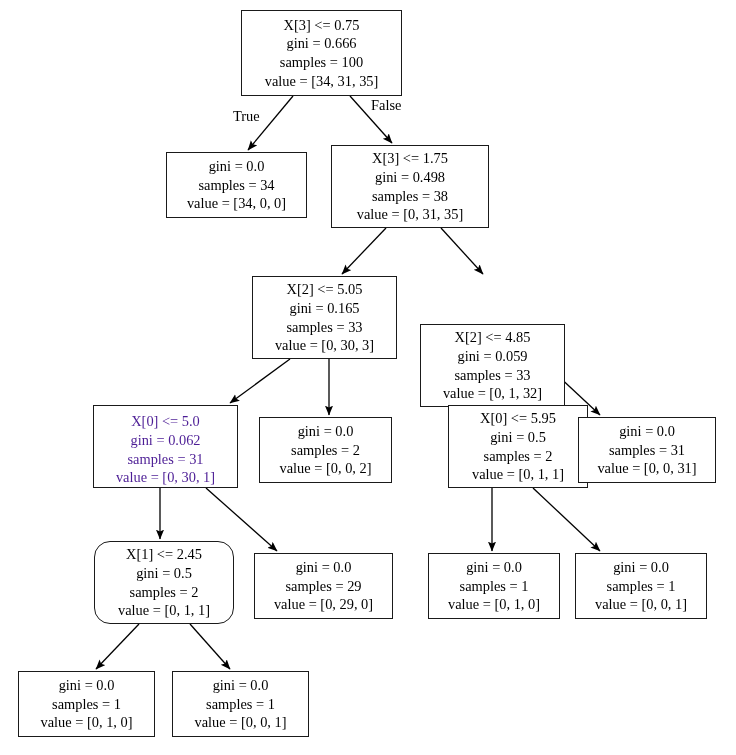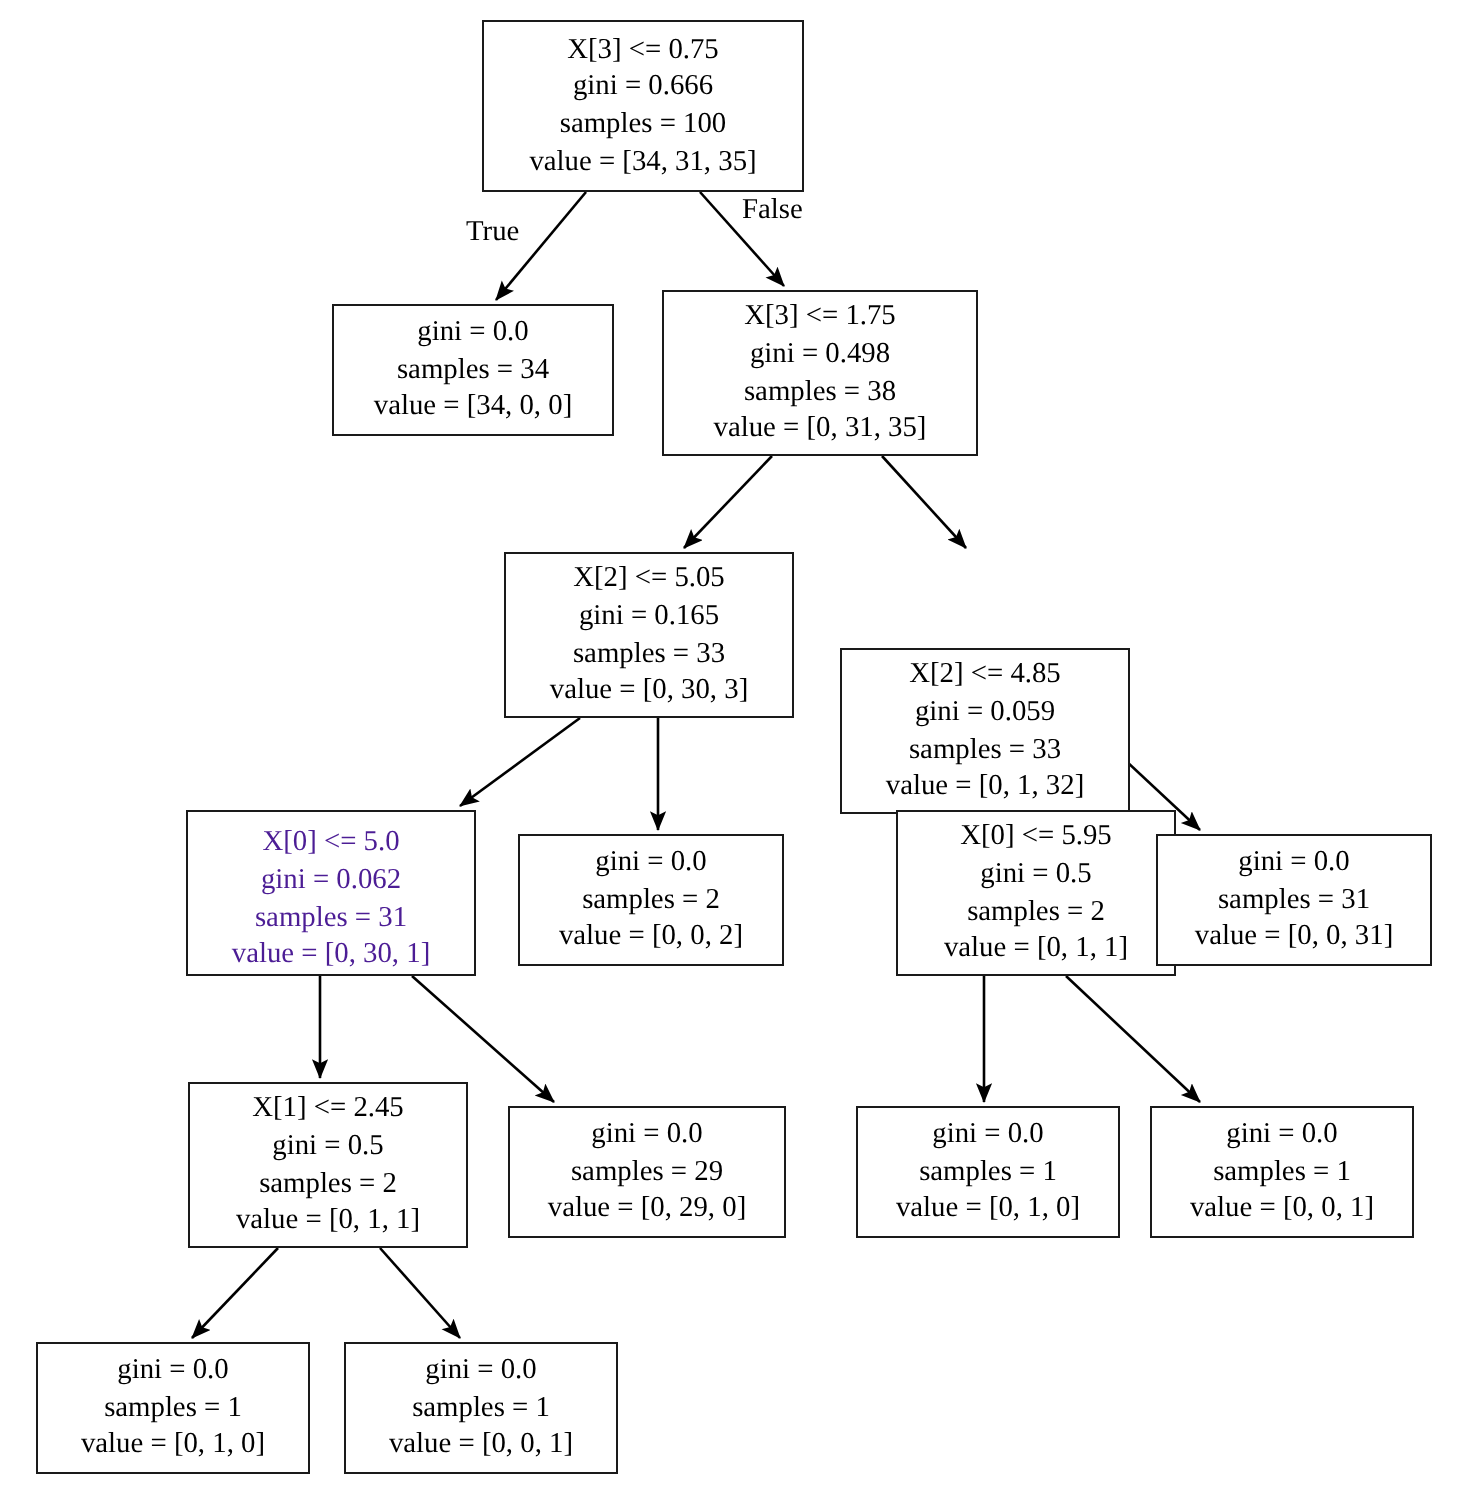--- a/index.html
+++ b/index.html
@@ -124,21 +124,21 @@
         <span class="line">X[0] &lt;= 5.95</span>
         <span class="line">gini = 0.5</span>
         <span class="line">samples = 2</span>
         <span class="line">value = [0, 1, 1]</span>
       </div>
       <div class="node" style="left: 578px; top: 417px; width: 138px; height: 66px; border-color: rgb(26, 26, 26); color: rgb(0, 0, 0);">
         <span class="line">gini = 0.0</span>
         <span class="line">samples = 31</span>
         <span class="line">value = [0, 0, 31]</span>
       </div>
-      <div class="node" style="left: 94px; top: 541px; width: 140px; height: 83px; border-color: rgb(26, 26, 26); color: rgb(0, 0, 0);">
+      <div class="node" style="left: 94px; top: 541px; width: 140px; height: 83px; border-color: rgb(26, 26, 26); color: rgb(0, 0, 0); border-radius: 16px;">
         <span class="line">X[1] &lt;= 2.45</span>
         <span class="line">gini = 0.5</span>
         <span class="line">samples = 2</span>
         <span class="line">value = [0, 1, 1]</span>
       </div>
       <div class="node" style="left: 254px; top: 553px; width: 139px; height: 66px; border-color: rgb(26, 26, 26); color: rgb(0, 0, 0);">
         <span class="line">gini = 0.0</span>
         <span class="line">samples = 29</span>
         <span class="line">value = [0, 29, 0]</span>
       </div>

